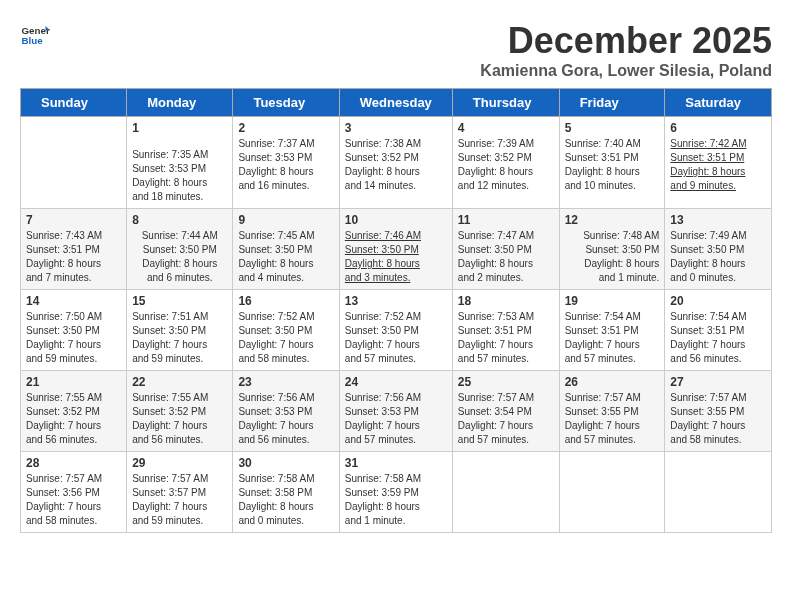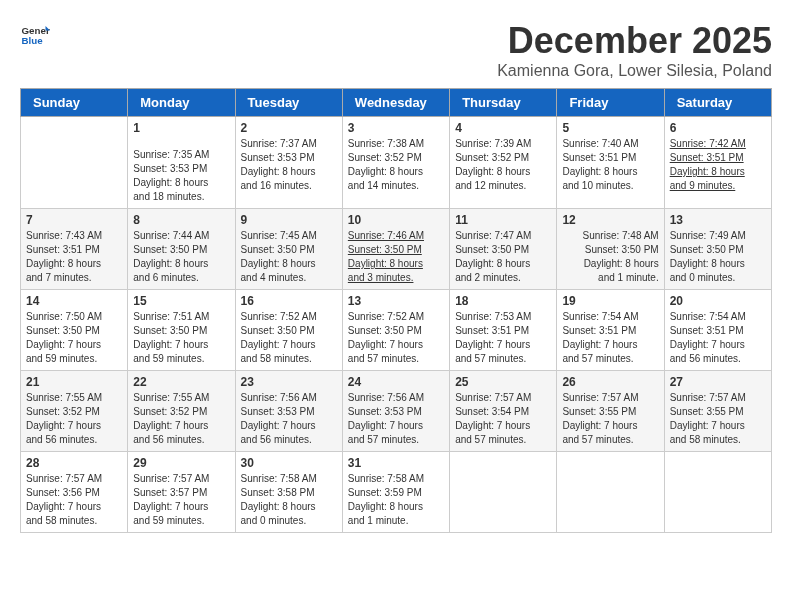--- a/index.html
+++ b/index.html
@@ -29,32 +29,33 @@
       text-align: right;
     }
     .month-title {
       font-size: 36px;
       font-weight: bold;
       color: #333;
     }
     .location-title {
       font-size: 16px;
       color: #555;
+      font-weight: bold;
     }
     .calendar {
       width: 100%;
       border-collapse: collapse;
       margin-top: 8px;
     }
     .calendar th {
       background-color: #1565C0;
       color: #fff;
       font-size: 13px;
       font-weight: bold;
-      padding: 6px 12px;
+      padding: 6px 20px;
       text-align: left;
       border: 1px solid #aaa;
     }
     .calendar td {
       vertical-align: top;
       border: 1px solid #ccc;
       padding: 4px 5px;
       font-size: 10.5px;
       color: #333;
       width: calc(100% / 7);
@@ -156,21 +157,21 @@
       <tr>
         <td>
           <span class="day-number">7</span>
           <div class="day-info" style="white-space: pre-line;">Sunrise: 7:43 AM
 Sunset: 3:51 PM
 Daylight: 8 hours
 and 7 minutes.</div>
         </td>
         <td>
           <span class="day-number">8</span>
-          <div class="day-info" style="white-space: pre-line;">Sunrise: 7:44 AM
+          <div class="day-info" style="white-space: pre-line; text-align: center;">Sunrise: 7:44 AM
 Sunset: 3:50 PM
 Daylight: 8 hours
 and 6 minutes.</div>
         </td>
         <td>
           <span class="day-number">9</span>
           <div class="day-info" style="white-space: pre-line;">Sunrise: 7:45 AM
 Sunset: 3:50 PM
 Daylight: 8 hours
 and 4 minutes.</div>

